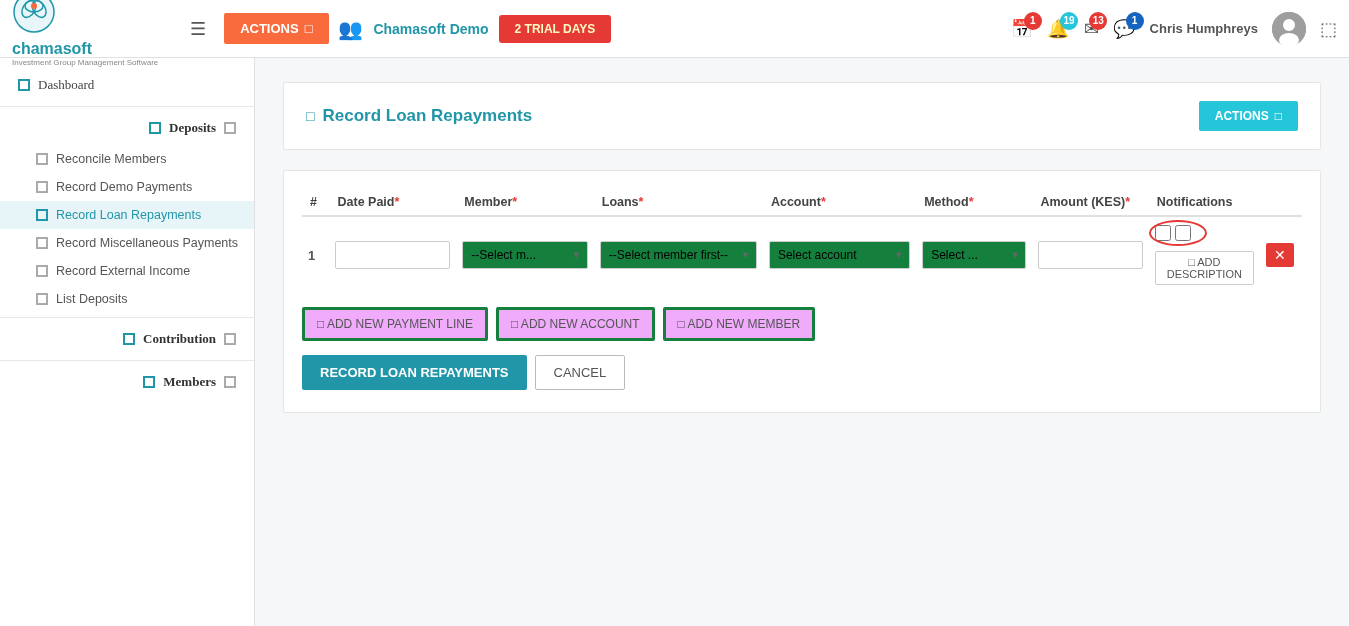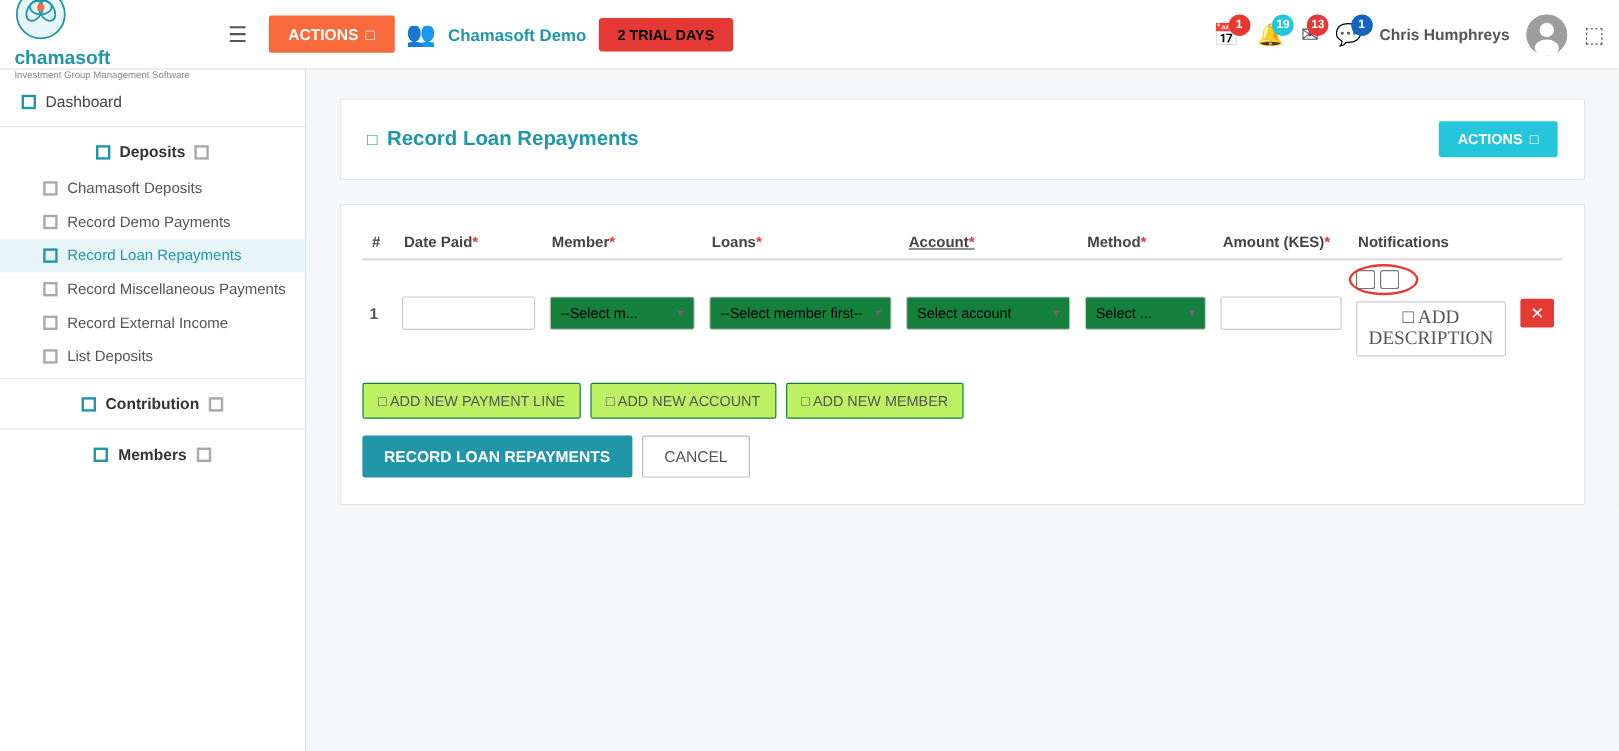--- a/index.html
+++ b/index.html
@@ -53,21 +53,21 @@
       display: flex;
       align-items: center;
       gap: 6px;
       color: #2196a8;
       font-size: 14px;
       font-weight: bold;
     }
     .demo-icon { font-size: 20px; color: #2196a8; }
     .trial-badge {
       background: #e53935;
-      color: #000000;
+      color: #fef9c3;
       padding: 7px 16px;
       border-radius: 3px;
       font-size: 12px;
       font-weight: bold;
     }
     .nav-right {
       margin-left: auto;
       display: flex;
       align-items: center;
       gap: 14px;
@@ -114,26 +114,27 @@
       overflow-y: auto;
     }
     .sidebar-item {
       display: flex;
       align-items: center;
       padding: 9px 18px;
       cursor: pointer;
       color: #444;
       font-size: 13px;
       gap: 8px;
+      font-family: Liberation Serif, serif;
     }
     .sidebar-item.section {
       font-weight: bold;
       color: #333;
       font-size: 13px;
-      justify-content: center;
+      justify-content: flex-end;
     }
     .sidebar-item.section .section-label { display: flex; align-items: center; gap: 8px; }
     .sidebar-subitem {
       display: flex;
       align-items: center;
       padding: 7px 14px 7px 36px;
       cursor: pointer;
       color: #555;
       font-size: 12.5px;
       gap: 8px;
@@ -274,35 +275,34 @@
       cursor: pointer;
       border-radius: 2px;
       font-size: 14px;
       line-height: 1;
     }
     .add-desc-btn {
       background: transparent;
       border: 1px solid #ccc;
       color: #555;
       padding: 4px 8px;
-      font-size: 16px;
+      font-size: 11px;
       cursor: pointer;
       border-radius: 2px;
       margin-top: 4px;
-      font-family: Liberation Serif, serif;
     }
     .btn-row {
       display: flex;
       gap: 8px;
       margin-bottom: 14px;
       flex-wrap: wrap;
     }
     .btn-outline {
-      background: #bef264;
-      border: 1px solid #15803d;
+      background: #f0abfc;
+      border: 3px solid #15803d;
       color: #555;
       padding: 7px 12px;
       font-size: 12px;
       cursor: pointer;
       border-radius: 2px;
       display: flex;
       align-items: center;
       gap: 5px;
     }
     .btn-primary {
@@ -327,21 +327,21 @@
     .action-row {
       display: flex;
       gap: 8px;
       margin-top: 8px;
     }
 
     .col-hash { width: 26px; }
     .col-date { width: 120px; margin-top: 43px; }
     .col-member { width: 130px; }
     .col-loans { width: 160px; }
-    .col-account { width: 145px; text-decoration: underline; }
+    .col-account { width: 145px; }
     .col-method { width: 110px; }
     .col-amount { width: 110px; }
     .col-notif { width: 100px; }
     .col-del { width: 36px; }
   </style>
 </head>
 <body>
 
 <nav class="topnav">
   <div class="logo-area">
@@ -406,21 +406,21 @@
     <div class="divider"></div>
     <div class="sidebar-item section">
       <div class="section-label">
         <span class="square-icon teal"></span>
         <span>Deposits</span>
       </div>
       <span class="square-icon"></span>
     </div>
     <div class="sidebar-subitem">
       <span class="square-icon"></span>
-      <span>Chamasoft Deposits</span>
+      <span>Reconcile Members</span>
     </div>
     <div class="sidebar-subitem">
       <span class="square-icon"></span>
       <span>Record Demo Payments</span>
     </div>
     <div class="sidebar-subitem active">
       <span class="square-icon teal"></span>
       <span>Record Loan Repayments</span>
     </div>
     <div class="sidebar-subitem">

